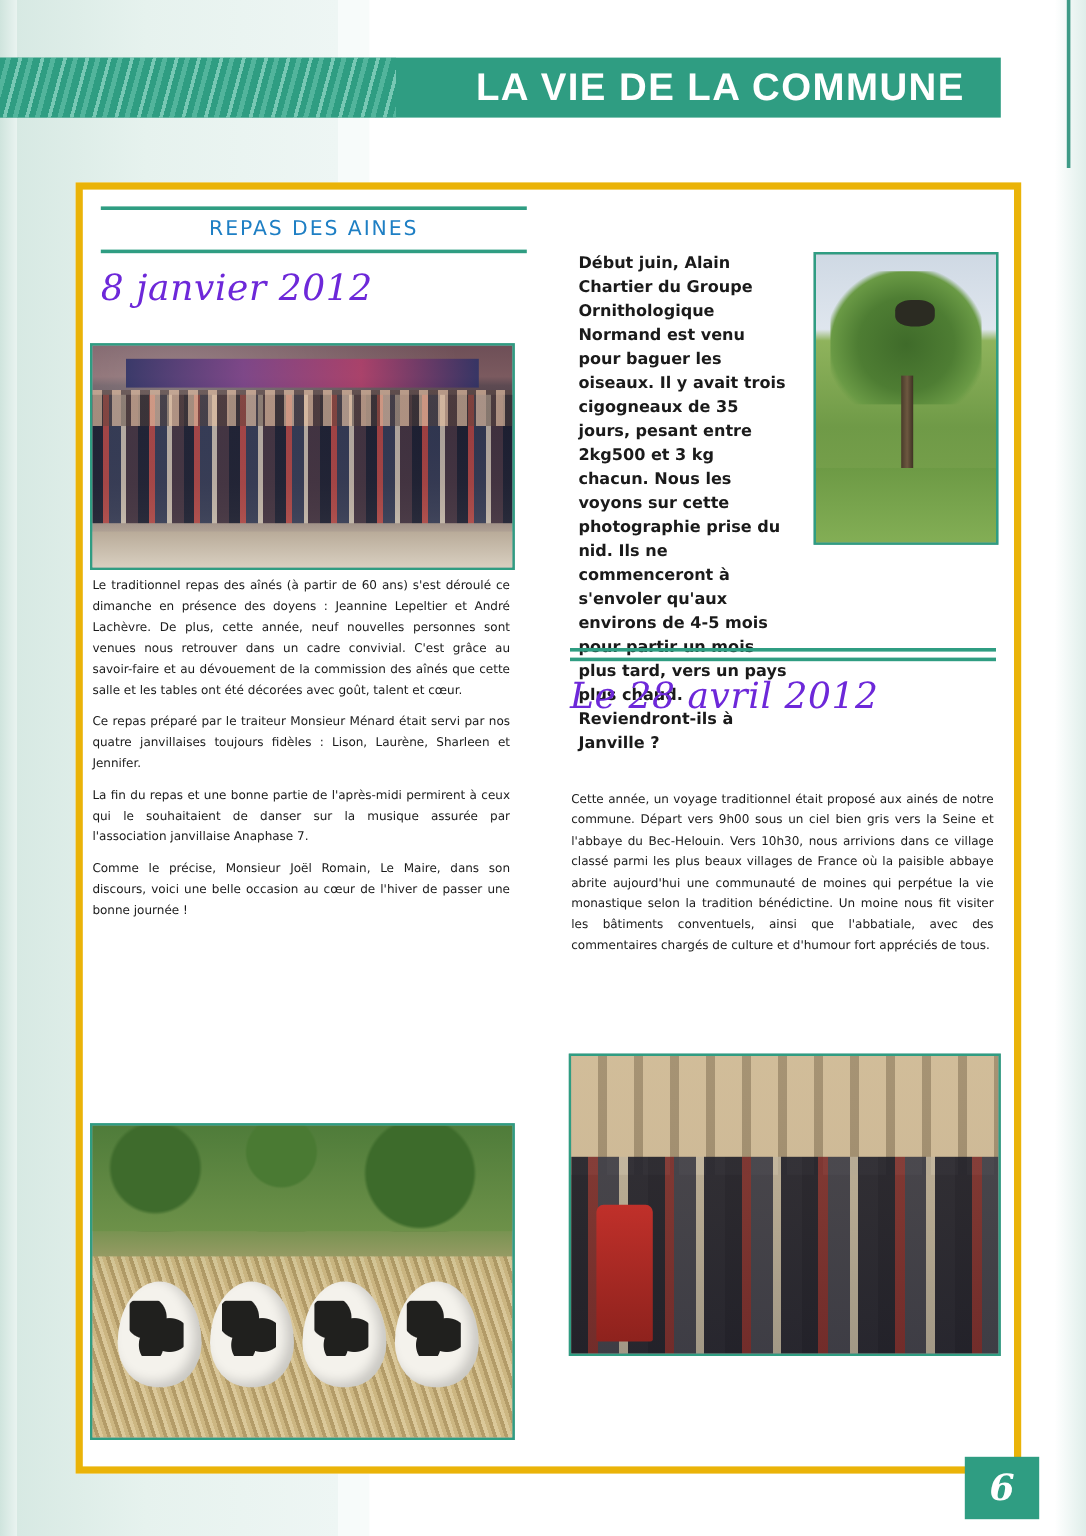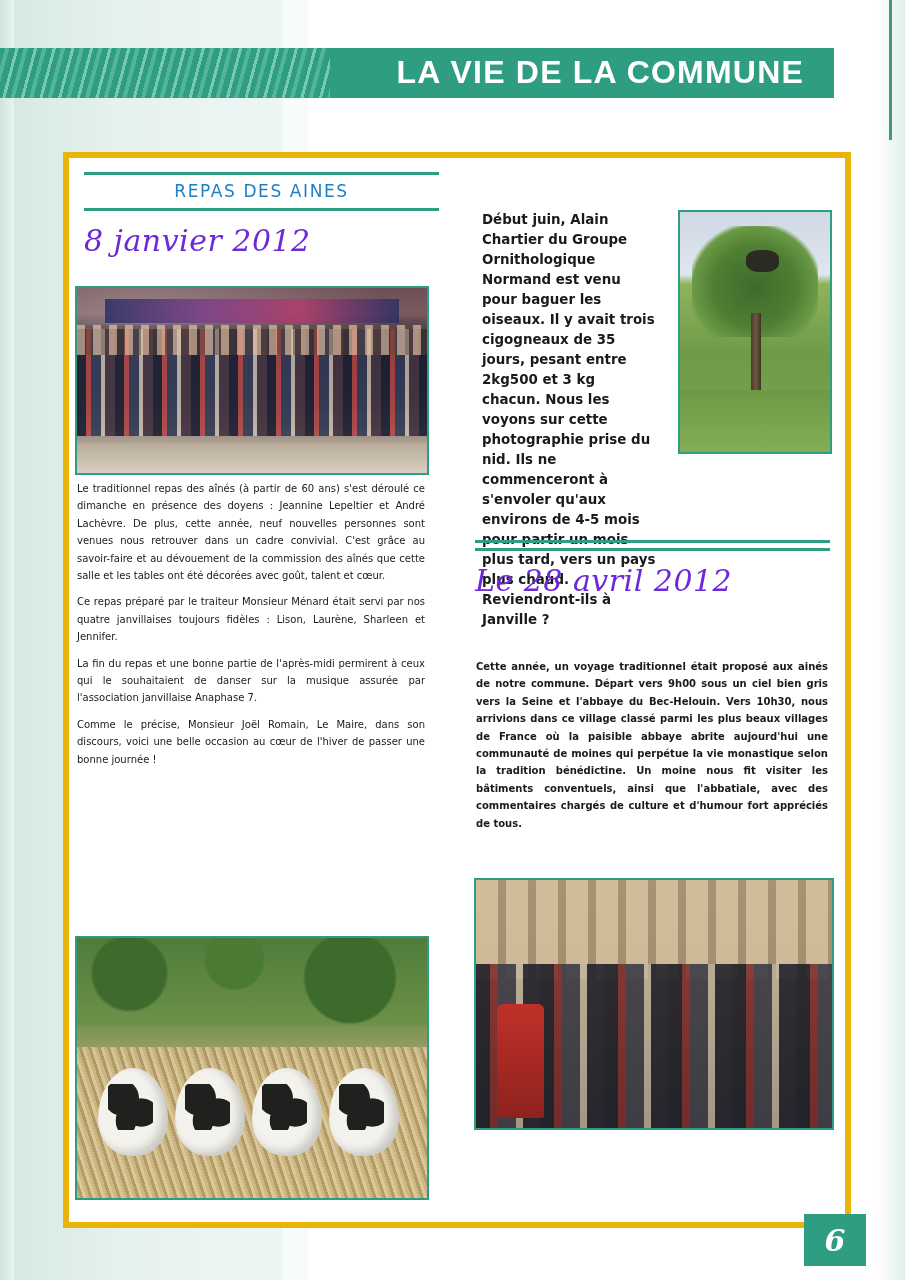--- a/index.html
+++ b/index.html
@@ -412,21 +412,21 @@
           <div class="grass"></div>
         </div>
       </div>
 
       <div class="sec" style="left:15px; top:382px;">
         <div class="sec-rule-top"></div>
         <div class="sec-rule-bottom"></div>
         <div class="sec-sub">Le 28 avril 2012</div>
       </div>
 
-      <div class="body-text" style="position:absolute; left:16px; top:500px; width:352px;font-weight:bold;">
+      <div class="body-text" style="position:absolute; left:16px; top:500px; width:352px;">
         <p>Cette année, un voyage traditionnel était proposé aux ainés de notre commune. Départ vers 9h00 sous un ciel bien gris vers la Seine et l'abbaye du Bec-Helouin. Vers 10h30, nous arrivions dans ce village classé parmi les plus beaux villages de France où la paisible abbaye abrite aujourd'hui une communauté de moines qui perpétue la vie monastique selon la tradition bénédictine. Un moine nous fit visiter les bâtiments conventuels, ainsi que l'abbatiale, avec des commentaires chargés de culture et d'humour fort appréciés de tous.</p>
       </div>
 
       <div class="photo ph-abbey" style="left:14px; top:720px; width:356px; height:248px;">
         <div class="inner">
           <div class="arches"></div>
           <div class="crowd"></div>
           <div class="red"></div>
         </div>
       </div>

